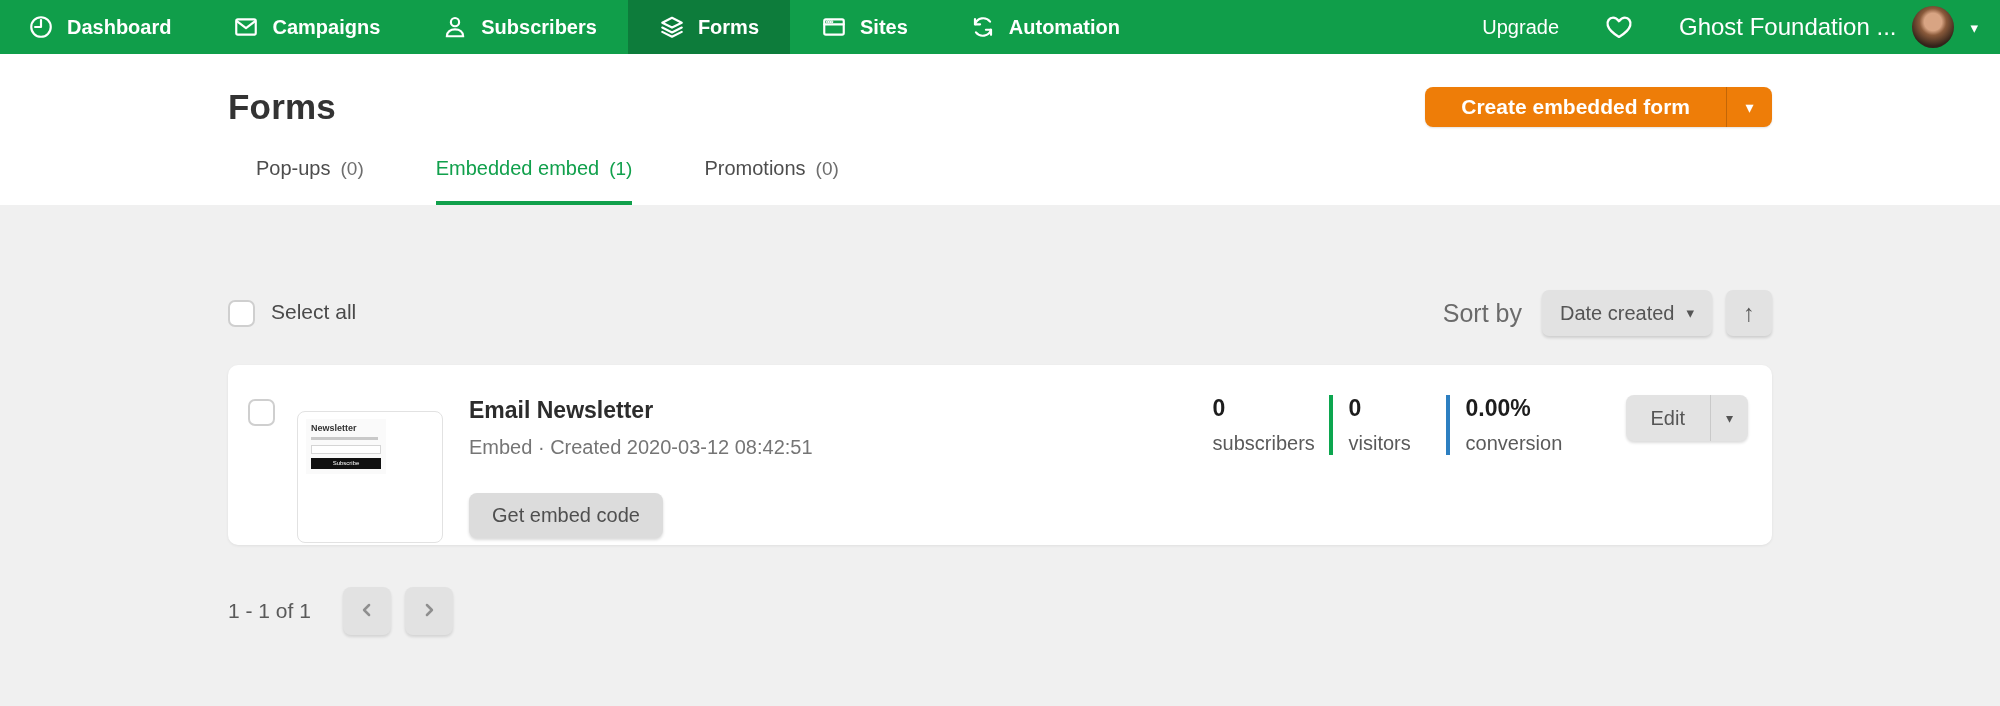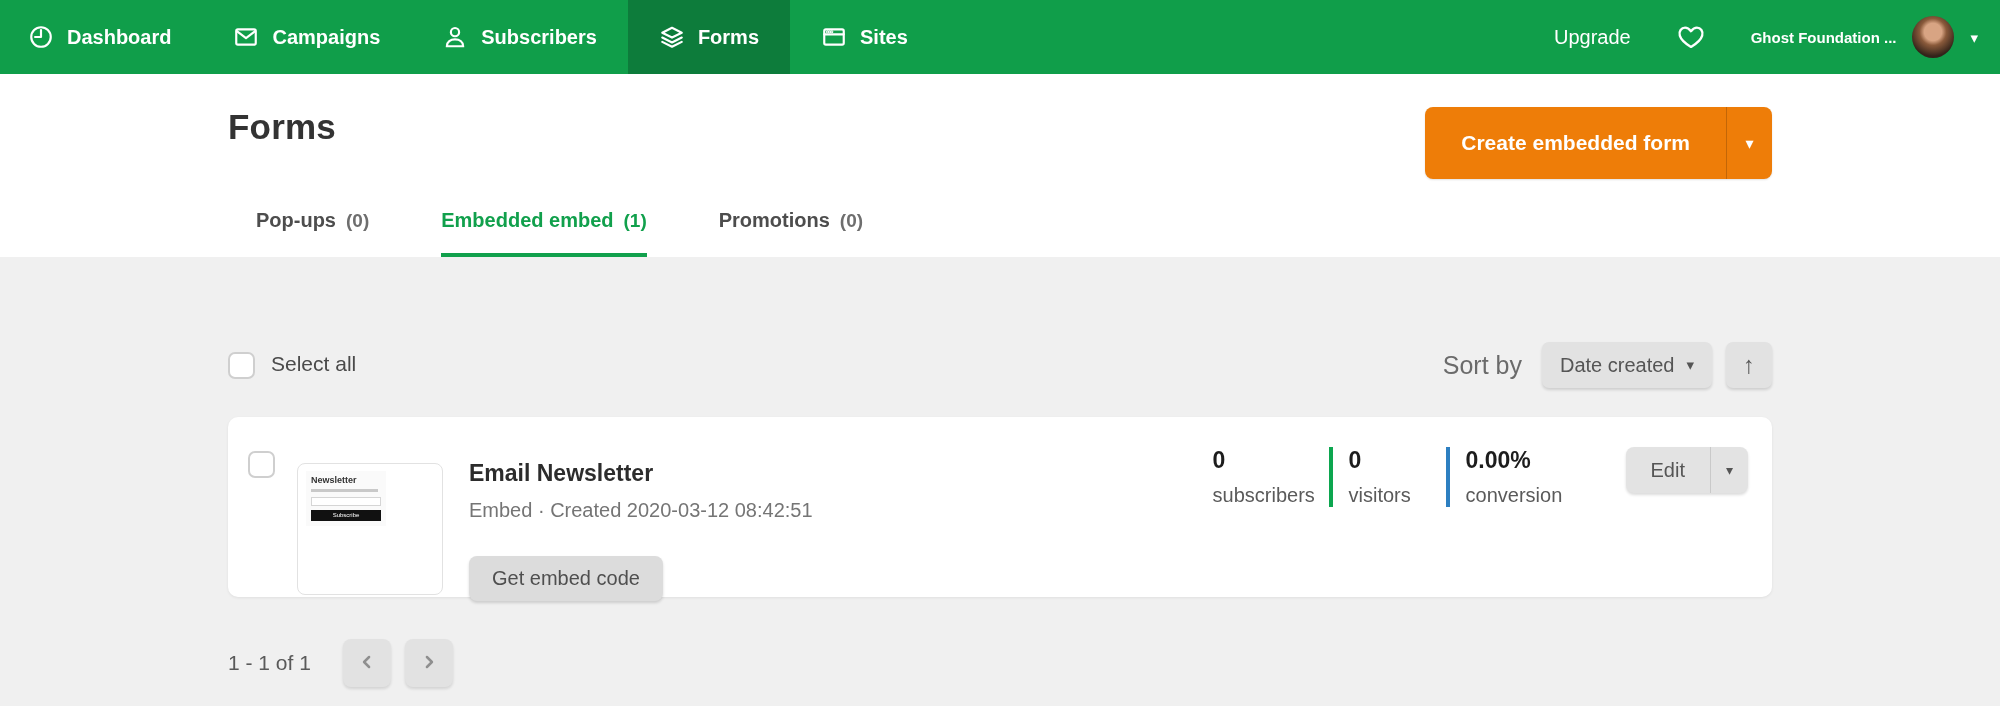--- a/index.html
+++ b/index.html
@@ -9,45 +9,45 @@
     --tab-green:#11a04c;
     --stat-green:#0ca64f;
     --stat-blue:#2d7fc1;
     --body-bg:#f0f0f0;
   }
   *{box-sizing:border-box;margin:0;padding:0;}
   html,body{width:2000px;height:706px;}
   body{font-family:"Liberation Sans",sans-serif;background:var(--body-bg);overflow:hidden;}
 
   
-  .nav{height:74px;background:var(--nav-green);display:flex;align-items:stretch;color:#fff;}
+  .nav{height:54px;background:var(--nav-green);display:flex;align-items:stretch;color:#fff;}
   .nav-left{display:flex;align-items:stretch;}
   .nav-item{display:flex;align-items:center;gap:13px;padding:0 31px;font-size:20px;font-weight:bold;cursor:pointer;white-space:nowrap;}
   .nav-item:first-child{padding-left:28px;}
   .nav-item.active{background:var(--nav-green-active);}
   .nav-item svg{display:block;}
   .nav-right{margin-left:auto;display:flex;align-items:center;gap:46px;padding-right:22px;}
   .nav-upgrade{font-size:20px;font-weight:normal;cursor:pointer;}
   .nav-heart{display:flex;align-items:center;cursor:pointer;}
   .nav-account{display:flex;align-items:center;gap:16px;cursor:pointer;}
-  .nav-account-name{font-size:15px;font-weight:bold;}
+  .nav-account-name{font-size:24px;font-weight:normal;}
   .avatar{width:42px;height:42px;border-radius:50%;background:
     radial-gradient(circle at 50% 38%, #d8a483 0 26%, #8a5a3b 40%, #33231a 72%),
     linear-gradient(#2b1d14,#2b1d14);}
   .nav-caret{font-size:15px;color:#fff;line-height:1;}
 
   
   .page-header{background:#fff;padding:0 228px;}
   .page-header-top{display:flex;justify-content:space-between;align-items:flex-start;padding-top:33px;}
   .page-title{font-size:35px;font-weight:bold;color:#333;letter-spacing:.2px;}
-  .create-btn{display:flex;align-items:stretch;background:var(--accent-orange);border-radius:8px;color:#fff;cursor:pointer;height:72px;box-shadow:0 1px 2px rgba(0,0,0,.12);overflow:hidden;}
+  .create-btn{display:flex;align-items:stretch;background:var(--accent-orange);border-radius:8px;color:#fff;cursor:pointer;height:40px;box-shadow:0 1px 2px rgba(0,0,0,.12);overflow:hidden;}
   .create-btn-main{display:flex;align-items:center;padding:0 36px;font-size:21px;font-weight:bold;}
   .create-btn-caret{display:flex;align-items:center;justify-content:center;width:46px;border-left:1px solid rgba(0,0,0,.18);font-size:16px;}
   .tabs{display:flex;gap:72px;margin-top:30px;padding-left:28px;}
-  .tab{display:flex;gap:10px;align-items:baseline;font-size:20px;font-weight:bold;color:#4d4d4d;padding-bottom:21px;border-bottom:4px solid transparent;cursor:pointer;}
+  .tab{display:flex;gap:10px;align-items:baseline;font-size:20px;font-weight:normal;color:#4d4d4d;padding-bottom:21px;border-bottom:4px solid transparent;cursor:pointer;}
   .tab .tab-count{color:#6e6e6e;font-size:19px;}
   .tab.active{color:var(--tab-green);border-bottom-color:var(--tab-green);}
   .tab.active .tab-count{color:var(--tab-green);}
 
   
   .content{padding:0 228px;}
   .toolbar{margin-top:85px;display:flex;justify-content:space-between;align-items:center;}
   .select-all{display:flex;align-items:flex-start;gap:16px;}
   .checkbox{width:27px;height:27px;border:2px solid #cfcfcf;border-radius:7px;background:#fff;cursor:pointer;}
   .select-all-label{font-size:21px;color:#4a4a4a;}
@@ -60,21 +60,21 @@
   
   .card{margin-top:29px;background:#fff;border-radius:10px;height:180px;box-shadow:0 1px 3px rgba(0,0,0,.07);padding:26px 24px 0 20px;display:flex;align-items:flex-start;}
   .card .checkbox{margin-top:8px;}
   .thumb{width:146px;height:132px;border:1px solid #e2e2e2;border-radius:8px;background:#fff;margin-left:22px;overflow:hidden;cursor:pointer;flex:none;margin-top:20px;}
   .thumb-form{width:80px;margin:7px 0 0 8px;background:#fafafa;padding:4px 5px 5px;}
   .thumb-heading{font-size:9px;font-weight:bold;color:#333;}
   .thumb-line{height:3px;background:#c9c9c9;margin-top:4px;width:95%;}
   .thumb-input{height:9px;border:1px solid #d5d5d5;background:#fff;margin-top:5px;}
   .thumb-btn{height:11px;background:#111;margin-top:4px;color:#fff;font-size:6px;text-align:center;line-height:11px;}
   .row-info{margin-left:26px;flex:1;min-width:0;}
-  .row-title{font-size:23px;font-weight:bold;color:#2c2c2c;margin-top:17px;}
+  .row-title{font-size:23px;font-weight:bold;color:#2c2c2c;margin-top:6px;}
   .row-meta{font-size:20px;color:#757575;margin-top:12px;}
   .embed-btn{margin-top:34px;background:#dcdcdc;border:none;border-radius:8px;padding:11px 23px;font-size:20px;color:#4f4f4f;font-family:inherit;cursor:pointer;box-shadow:0 2px 3px rgba(0,0,0,.15);}
   .stats{display:flex;margin-top:4px;flex:none;}
   .stat{border-left:4px solid transparent;padding-left:0;width:120px;}
   .stat + .stat{padding-left:16px;}
   .stat--visitors{border-left-color:var(--stat-green);width:117px;}
   .stat--conversion{border-left-color:var(--stat-blue);width:168px;}
   .stat-value{font-size:23px;font-weight:bold;color:#1d1d1d;}
   .stat-label{font-size:20px;color:#5a5a5a;margin-top:10px;}
   .edit-btn{display:flex;align-items:stretch;background:#e3e3e3;border-radius:8px;overflow:hidden;height:46px;margin-top:4px;margin-left:12px;cursor:pointer;box-shadow:0 2px 3px rgba(0,0,0,.14);flex:none;}
@@ -142,20 +142,31 @@
             <rect x="3" y="5" width="18" height="14" rx="1.5"></rect>
             <path d="M3 9.5h18"></path>
             <circle cx="6" cy="7.2" r="0.4" fill="#fff"></circle>
             <circle cx="8" cy="7.2" r="0.4" fill="#fff"></circle>
             <circle cx="10" cy="7.2" r="0.4" fill="#fff"></circle>
           </svg>
       </span>
       <span>Sites</span>
     </div>
 
+    <div class="nav-item">
+      <span>
+        <svg width="26" height="26" viewBox="0 0 24 24" fill="none" stroke="#fff" stroke-width="2" stroke-linecap="round" stroke-linejoin="round">
+            <path d="M18.5 7A8 8 0 0 0 4.6 9.5"></path>
+            <path d="M4.6 4.8v4.7h4.7"></path>
+            <path d="M5.5 17a8 8 0 0 0 13.9-2.5"></path>
+            <path d="M19.4 19.2v-4.7h-4.7"></path>
+          </svg>
+      </span>
+      <span>Automation</span>
+    </div>
   </div>
 
   <div class="nav-right">
     <span class="nav-upgrade">Upgrade</span>
     <span class="nav-heart">
       <svg width="28" height="28" viewBox="0 0 24 24" fill="none" stroke="#fff" stroke-width="2" stroke-linecap="round" stroke-linejoin="round">
           <path d="M12 20.5S3.8 15.6 2.4 10.8C1.3 7 3.8 4 6.9 4c2 0 3.6 1.1 5.1 3 1.5-1.9 3.1-3 5.1-3 3.1 0 5.6 3 4.5 6.8C20.2 15.6 12 20.5 12 20.5z"></path>
         </svg>
     </span>
     <div class="nav-account">

